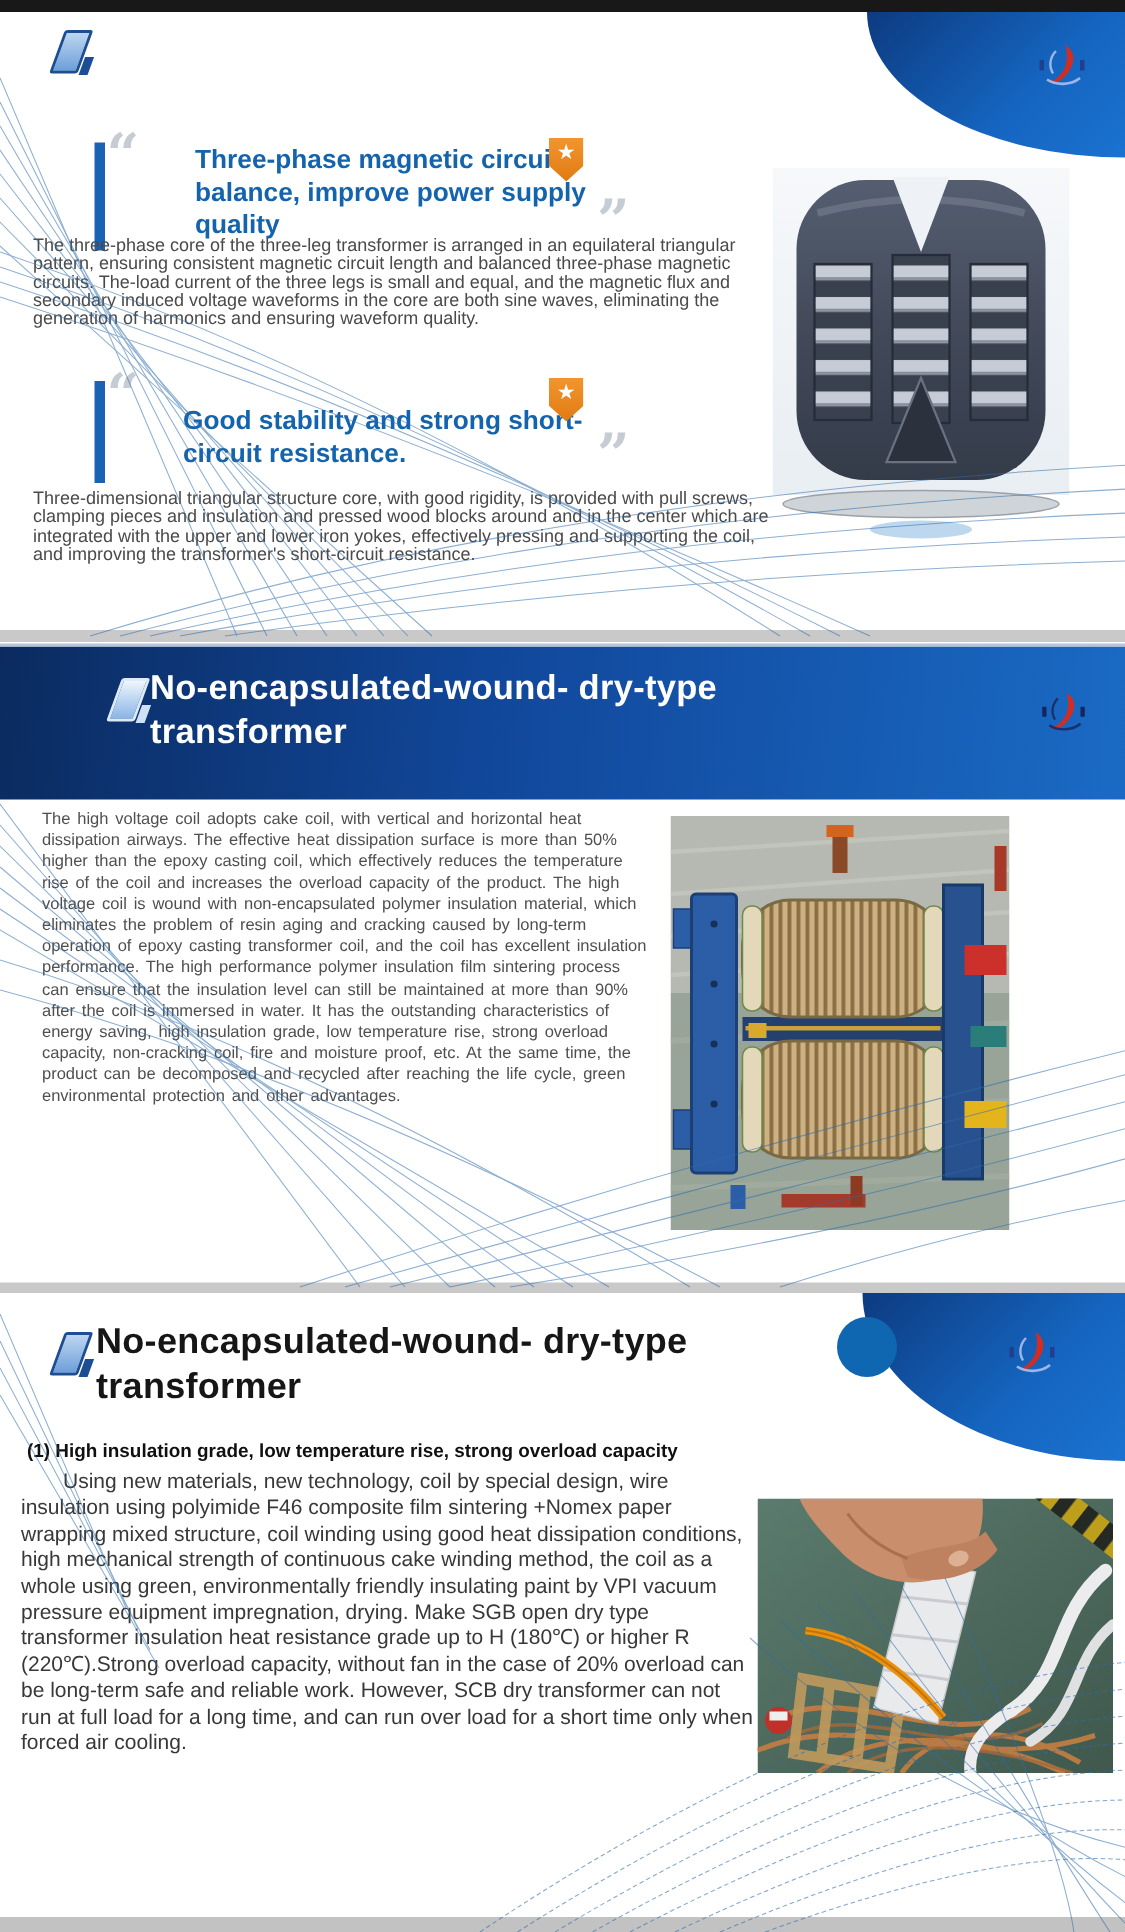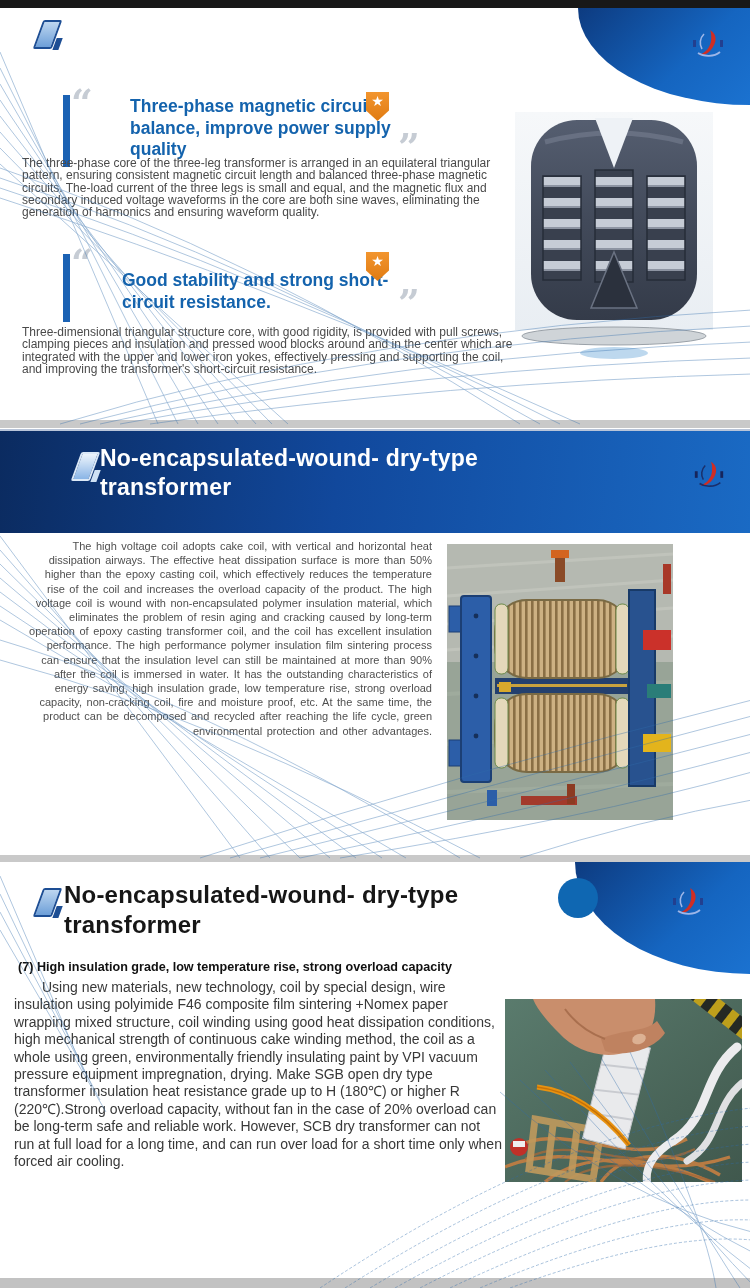--- a/index.html
+++ b/index.html
@@ -26,21 +26,21 @@
   .slash.light::after{background:#cfe2f5;}
   .qbar{position:absolute;width:7px;background:#1b62b4;}
   .openq,.closeq{position:absolute;font-family:"DejaVu Serif",serif;font-weight:bold;font-size:38px;color:#c6ccd4;line-height:1;}
   .qhead{position:absolute;font-size:17.5px;line-height:21.5px;font-weight:bold;color:#1463ad;}
   .badge{position:absolute;width:23px;height:29px;background:linear-gradient(180deg,#f2952e,#e07b12);clip-path:polygon(0 0,100% 0,100% 64%,50% 100%,0 64%);display:flex;align-items:flex-start;justify-content:center;color:#ffffff;font-size:14px;line-height:19px;}
   .body-sm{position:absolute;font-size:12px;line-height:12.3px;color:#4a4a4a;}
 
   
   .s2-header{left:0;top:429px;width:750px;height:104px;background:linear-gradient(96deg,#0b2b60 0%,#11489c 45%,#1a6ac4 100%);border-top:2px solid #b8c4d8;box-sizing:border-box;}
   .s2-title{left:100px;top:444px;width:430px;font-size:23px;line-height:29px;font-weight:bold;color:#ffffff;letter-spacing:.2px;}
-  .s2-body{left:28px;top:539px;width:404px;font-size:11px;line-height:14.2px;color:#4f4f4f;word-spacing:1.5px;text-align:right;}
+  .s2-body{left:28px;top:539px;width:404px;font-size:11px;line-height:14.2px;color:#4f4f4f;word-spacing:1.5px;}
 
   
   .corner3{left:575px;top:862px;width:175px;height:112px;}
   .s3-circle{left:558px;top:878px;width:40px;height:40px;border-radius:50%;background:#0f67b2;}
   .s3-title{left:64px;top:880px;width:470px;font-size:24px;line-height:30px;font-weight:bold;color:#161616;letter-spacing:.2px;}
   .s3-point{left:18px;top:960px;width:500px;font-size:12.6px;font-weight:bold;color:#101010;}
   .s3-body{left:14px;top:979px;width:490px;font-size:14px;line-height:17.4px;color:#383838;text-indent:28px;}
 
   
   .photo{position:absolute;}
@@ -175,21 +175,21 @@
     <path d="M20 4 C 27 8 28 16 20 25 C 16 29 12 30 9 29 C 15 27 20 22 21 15 C 21.7 10 21 6 20 4 Z" fill="#cf2e24"></path>
     <path d="M14 8 C 10 12 9 18 12 23" stroke="#9db6e8" stroke-width="1.6" fill="none"></path>
     <path d="M8 27 C 14 31 24 31 30 26" stroke="#9db6e8" stroke-width="1.8" fill="none"></path>
     <rect x="3" y="14" width="3" height="7" fill="#223f8f"></rect>
     <rect x="30" y="14" width="3" height="7" fill="#223f8f"></rect>
   </svg>
 
   <div class="slash" style="left:38px;top:888px;"></div>
   <h2 class="abs s3-title" style="margin:0;">No-encapsulated-wound- dry-type transformer</h2>
 
-  <div class="abs s3-point">(7)   High insulation grade, low temperature rise, strong overload capacity</div>
+  <div class="abs s3-point">(1)   High insulation grade, low temperature rise, strong overload capacity</div>
   <p class="abs s3-body" style="margin:0;">Using new materials, new technology, coil by special design, wire insulation using polyimide F46 composite film sintering +Nomex paper wrapping mixed structure, coil winding using good heat dissipation conditions, high mechanical strength of continuous cake winding method, the coil as a whole using green, environmentally friendly insulating paint by VPI vacuum pressure equipment impregnation, drying. Make SGB open dry type transformer insulation heat resistance grade up to H (180℃) or higher R (220℃).Strong overload capacity, without fan in the case of 20% overload can be long-term safe and reliable work. However, SCB dry transformer can not run at full load for a long time, and can run over load for a short time only when forced air cooling.</p>
 
   <svg class="photo" style="left:505px;top:999px;" width="237" height="183" viewBox="0 0 237 183">
     <defs>
       <linearGradient id="teal" x1="0" y1="0" x2="1" y2="1">
           <stop offset="0" stop-color="#5a7b6d"></stop>
           <stop offset="1" stop-color="#40584d"></stop>
         </linearGradient>
       <pattern id="caution" width="18" height="18" patternUnits="userSpaceOnUse">
           <rect width="18" height="18" fill="#caa514"></rect>

